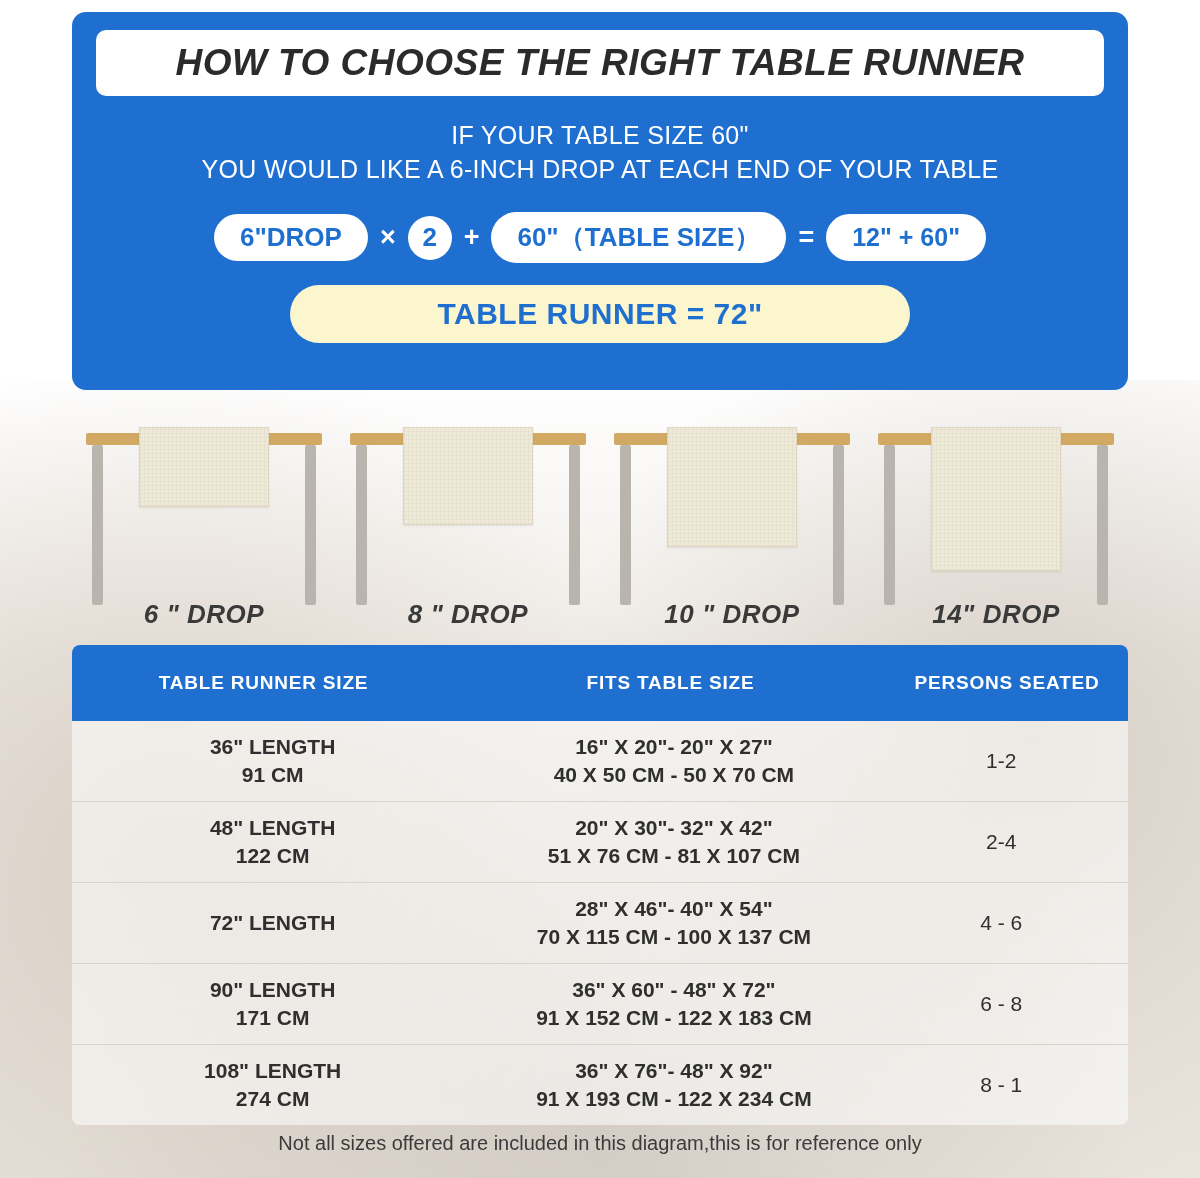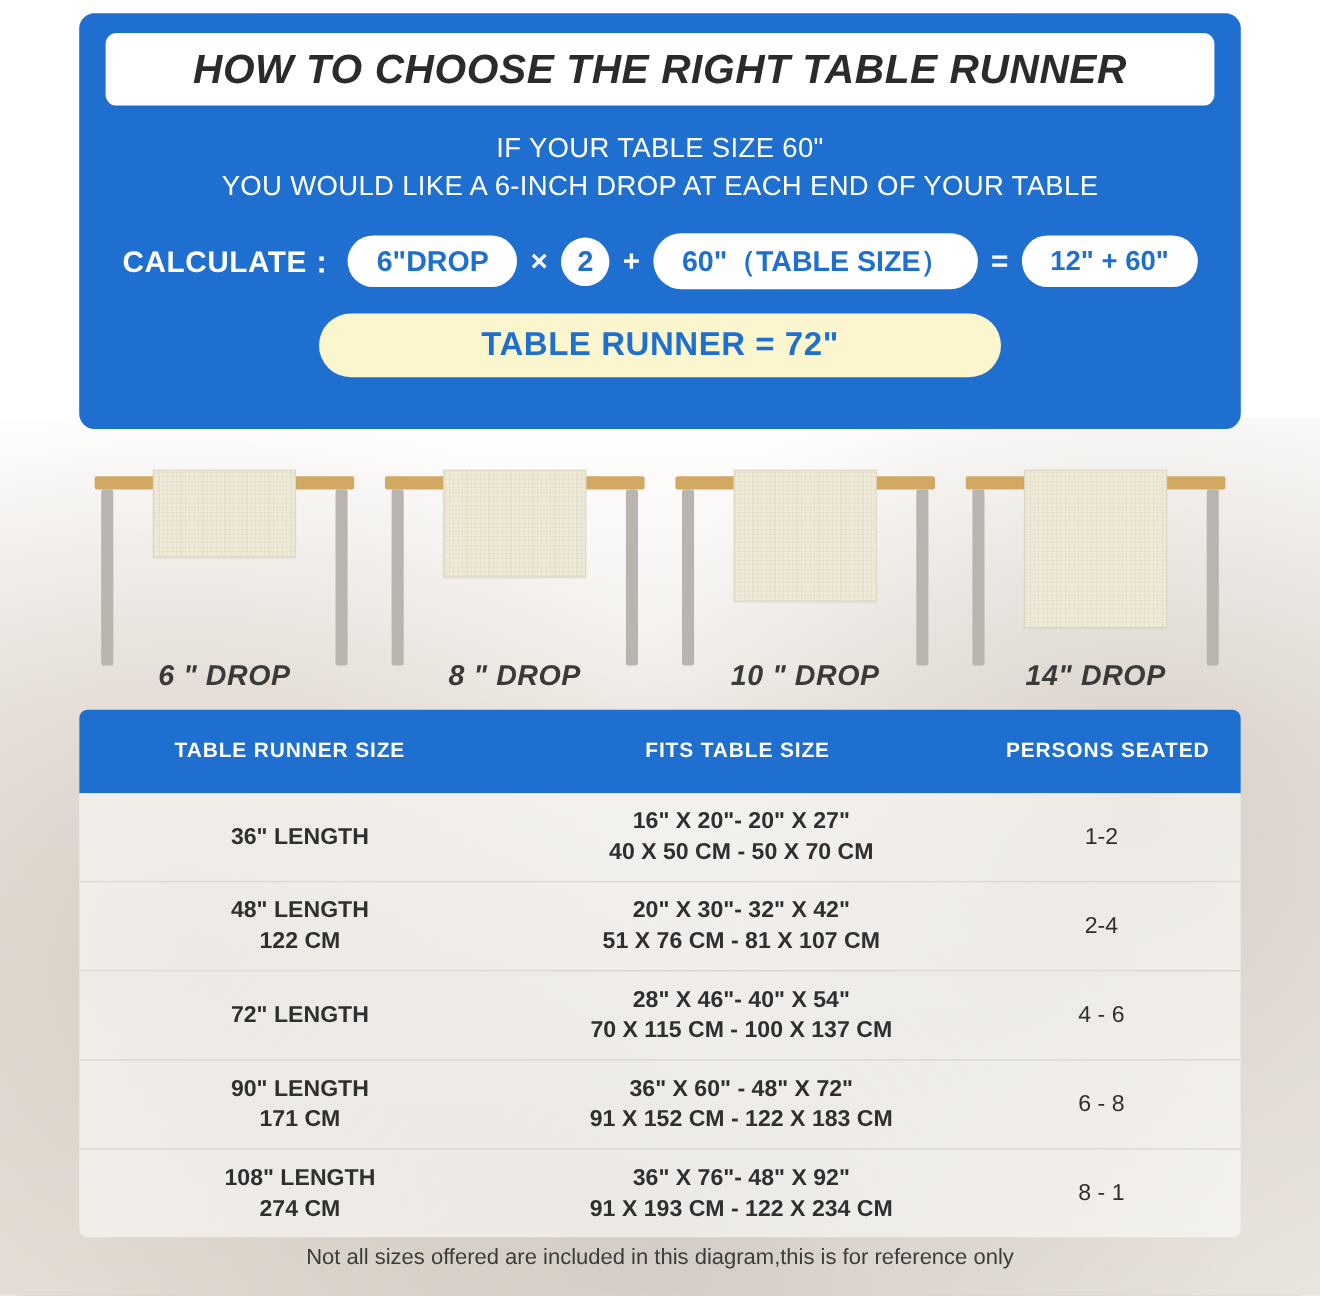--- a/index.html
+++ b/index.html
@@ -11,21 +11,20 @@
     width: 1200px;
     height: 1178px;
     font-family: "Liberation Sans", sans-serif;
     position: relative;
     overflow: hidden;
   }
   .page {
     position: absolute;
     inset: 0;
     background: #eab308;
-    border-radius: 21px;
   }
   
   .bg-wash {
     position: absolute;
     left: 0; top: 380px; right: 0; bottom: 0;
     background:
       radial-gradient(circle at 14% 60%, rgba(190,175,160,0.45) 0%, rgba(190,175,160,0) 45%),
       radial-gradient(circle at 86% 45%, rgba(178,166,152,0.40) 0%, rgba(178,166,152,0) 42%),
       radial-gradient(circle at 50% 95%, rgba(160,150,140,0.30) 0%, rgba(160,150,140,0) 55%),
       linear-gradient(180deg, #ffffff 0%, #f0ece7 35%, #e9e4dd 100%);
@@ -245,21 +244,20 @@
 
   <div class="hero">
     <div class="hero-title">HOW TO CHOOSE THE RIGHT TABLE RUNNER</div>
 
     <div class="hero-sub">
       <div>IF YOUR TABLE SIZE 60"</div>
       <div>YOU WOULD LIKE A 6-INCH DROP AT EACH END OF YOUR TABLE</div>
     </div>
 
     <div class="calc-row">
-      <span class="calc-label">CALCULATE：</span>
       <span class="pill pill-drop">6"DROP</span>
       <span class="op">×</span>
       <span class="pill pill-two">2</span>
       <span class="op">+</span>
       <span class="pill pill-table">60"（TABLE SIZE）</span>
       <span class="op">=</span>
       <span class="pill pill-res">12" + 60"</span>
     </div>
 
     <div class="result-pill">TABLE RUNNER = 72"</div>
@@ -306,20 +304,21 @@
       <div class="col1">TABLE RUNNER SIZE</div>
       <div class="col2">FITS TABLE SIZE</div>
       <div class="col3">PERSONS SEATED</div>
     </div>
 
     <div class="tbody-wrap">
 
       <div class="trow">
         <div class="col1">
           <div class="cell-strong">36" LENGTH</div>
+          <div class="cell-sub">91 CM</div>
         </div>
         <div class="col2">
           <div class="cell-strong">16" X 20"- 20" X 27"</div>
           <div class="cell-sub">40 X 50 CM - 50 X 70 CM</div>
         </div>
         <div class="col3 persons">1-2</div>
       </div>
 
       <div class="trow">
         <div class="col1">

